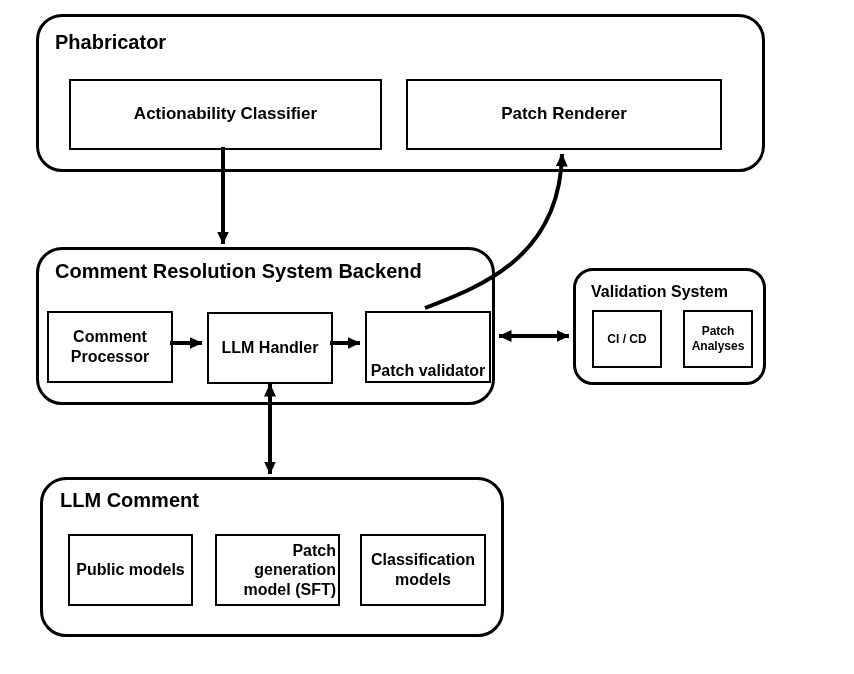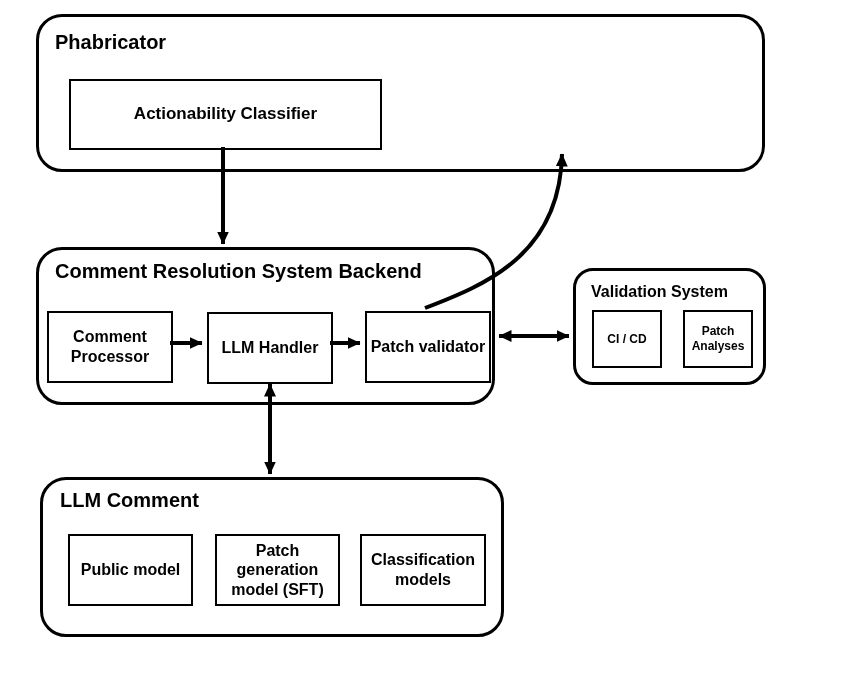--- a/index.html
+++ b/index.html
@@ -48,31 +48,31 @@
   
   .c-phabricator { left: 36px; top: 14px; width: 729px; height: 158px; }
   .c-phabricator .container-title { left: 16px; top: 13px; }
   .b-actionability { left: 30px; top: 62px; width: 313px; height: 71px; font-size: 17px; }
   .b-patch-renderer { left: 367px; top: 62px; width: 316px; height: 71px; font-size: 17px; }
   
   .c-backend { left: 36px; top: 247px; width: 459px; height: 158px; }
   .c-backend .container-title { left: 16px; top: 9px; }
   .b-comment-processor { left: 8px; top: 61px; width: 126px; height: 72px; font-size: 16px; }
   .b-llm-handler { left: 168px; top: 62px; width: 126px; height: 72px; font-size: 16px; text-align: right; }
-  .b-patch-validator { left: 326px; top: 61px; width: 126px; height: 72px; font-size: 16px; }
+  .b-patch-validator { left: 326px; top: 61px; width: 126px; height: 72px; font-size: 16px; align-items: flex-end; }
   
   .c-validation { left: 573px; top: 268px; width: 193px; height: 117px; border-radius: 20px; }
   .c-validation .container-title { left: 15px; top: 11px; font-size: 16px; }
   .b-ci-cd { left: 16px; top: 39px; width: 70px; height: 58px; font-size: 12px; }
   .b-static-analyses { left: 107px; top: 39px; width: 70px; height: 58px; font-size: 12px; }
   
   .c-llm-service { left: 40px; top: 477px; width: 464px; height: 160px; }
   .c-llm-service .container-title { left: 17px; top: 8px; }
   .b-public-models { left: 25px; top: 54px; width: 125px; height: 72px; font-size: 16px; }
-  .b-patch-generation { left: 172px; top: 54px; width: 125px; height: 72px; font-size: 16px; }
+  .b-patch-generation { left: 172px; top: 54px; width: 125px; height: 72px; font-size: 16px; text-align: right; }
   .b-classification { left: 317px; top: 54px; width: 126px; height: 72px; font-size: 16px; }
   
   .edges-svg {
     position: absolute;
     left: 0; top: 0;
     width: 854px;
     height: 674px;
     pointer-events: none;
   }
   .edge {
@@ -83,20 +83,23 @@
 </style>
 </head>
 <body>
 
 <div class="canvas">
 
   <section class="container c-phabricator">
     <h2 class="container-title">Phabricator</h2>
     <div class="box b-actionability">
       <span>Actionability Classifier</span>
+    </div>
+    <div class="box b-patch-renderer">
+      <span>Patch Renderer</span>
     </div>
   </section>
 
   <section class="container c-backend">
     <h2 class="container-title">Comment Resolution System Backend</h2>
     <div class="box b-comment-processor">
       <span>Comment Processor</span>
     </div>
     <div class="box b-llm-handler">
       <span>LLM Handler</span>
@@ -112,21 +115,21 @@
       <span>CI / CD</span>
     </div>
     <div class="box b-static-analyses">
       <span>Patch Analyses</span>
     </div>
   </section>
 
   <section class="container c-llm-service">
     <h2 class="container-title">LLM Comment</h2>
     <div class="box b-public-models">
-      <span>Public model</span>
+      <span>Public models</span>
     </div>
     <div class="box b-patch-generation">
       <span>Patch generation model (SFT)</span>
     </div>
     <div class="box b-classification">
       <span>Classification models</span>
     </div>
   </section>
 
   <svg class="edges-svg" viewBox="0 0 854 674" xmlns="http://www.w3.org/2000/svg" aria-hidden="true">

